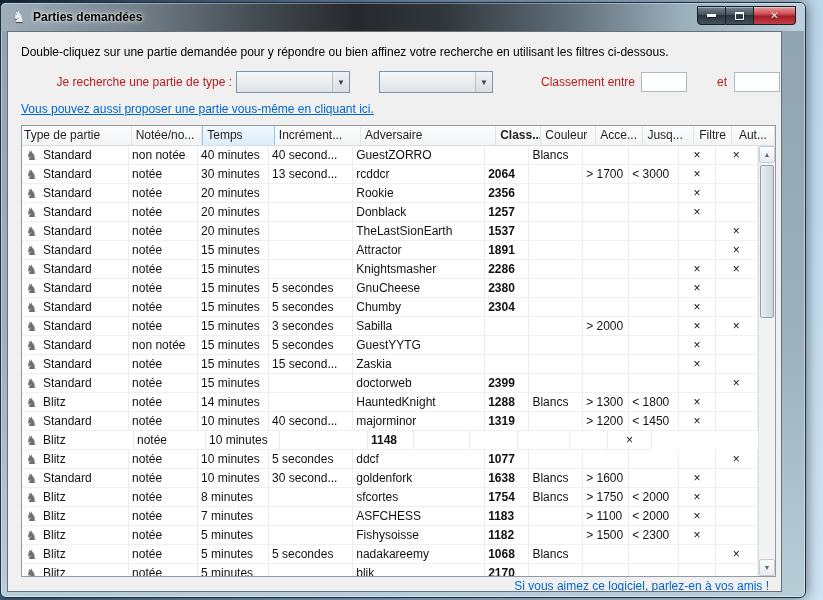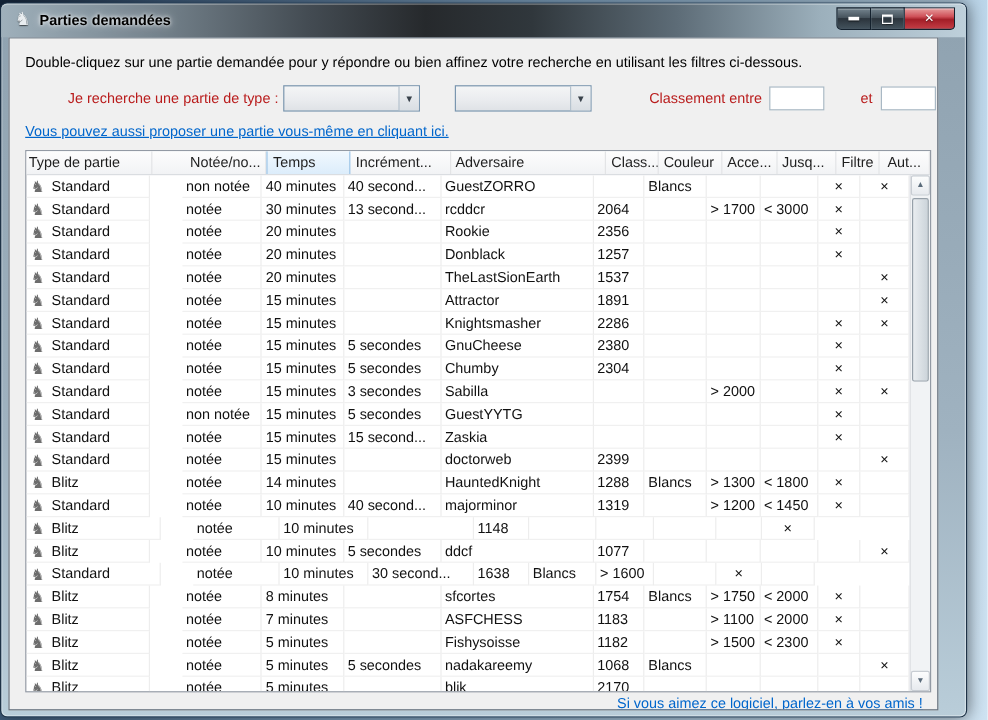--- a/index.html
+++ b/index.html
@@ -107,25 +107,25 @@
     border-left: 1px solid #99c4e8; border-right: 1px solid #99c4e8;
   }
   .tbody { position: absolute; top: 20px; left: 0; right: 17px; bottom: 0; overflow: hidden; }
   .trow { display: flex; height: 19px; cursor: default; }
   .td {
     line-height: 18px; padding: 0 3px; color: #111;
     border-right: 1px solid #ededed; border-bottom: 1px solid #f0f0f0;
     white-space: nowrap; overflow: hidden;
   }
   .c0 { width: 112px; display: flex; align-items: center; padding-left: 2px; }
-  .c1 { width: 72px; margin-left: 27px; }
+  .c1 { width: 72px; }
   .c2 { width: 74px; }
   .c3 { width: 88px; }
   .c4 { width: 138px; }
-  .c5 { width: 46px; }
+  .c5 { width: 46px; font-weight: bold; }
   .c6 { width: 56px; }
   .c7 { width: 48px; }
   .c8 { width: 52px; }
   .c9 { width: 38px; text-align: center; }
   .c10 { width: 44px; text-align: center; }
   .knight { width: 15px; text-align: center; margin-right: 4px; color: #6d6d6d; font-size: 13px; line-height: 13px; flex: none; }
 
   
   .scrollbar {
     position: absolute; top: 20px; right: 0; bottom: 0; width: 17px;
@@ -482,20 +482,21 @@
     <div class="td c10">×</div>
   </div>
               <div class="trow">
     <div class="td c0">
       <span class="knight">♞</span>
       <span>Standard</span>
     </div>
     <div class="td c1">notée</div>
     <div class="td c2">10 minutes</div>
     <div class="td c3">30 second...</div>
+    <div class="td c4">goldenfork</div>
     <div class="td c5">1638</div>
     <div class="td c6">Blancs</div>
     <div class="td c7">&gt; 1600</div>
     <div class="td c8"></div>
     <div class="td c9">×</div>
     <div class="td c10"></div>
   </div>
               <div class="trow">
     <div class="td c0">
       <span class="knight">♞</span>

